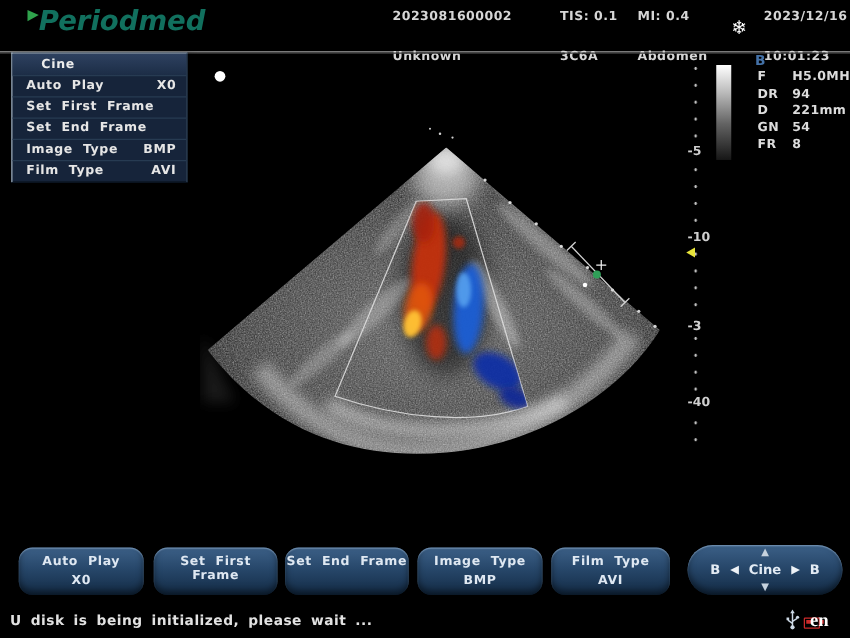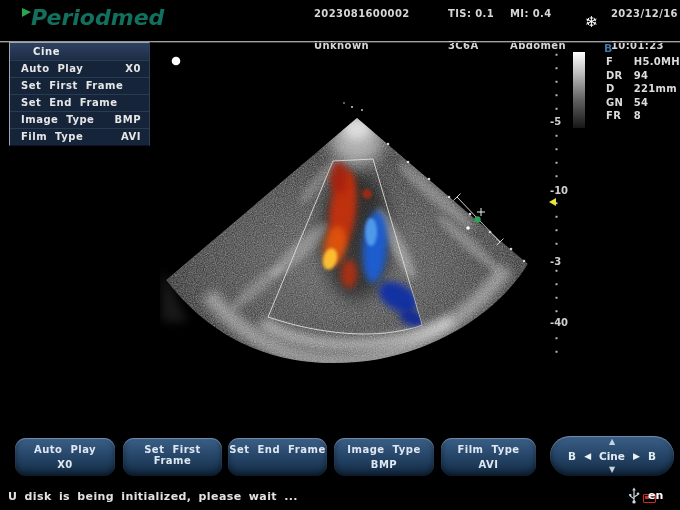--- a/index.html
+++ b/index.html
@@ -56,21 +56,21 @@
   .tri{font-size:9px;color:#eef2f6;}
   .pup,.pdn{position:absolute;left:50%;transform:translateX(-50%);font-size:8px;color:#c6d2de;line-height:8px;}
   .pup{top:2px;}.pdn{bottom:2px;}
   
   .sbar{position:absolute;left:0;top:485px;width:574px;height:25px;background:#000;}
   .msg{position:absolute;left:8px;top:5px;color:#e2e2e2;font-size:11px;font-weight:700;letter-spacing:.4px;word-spacing:3px;}
   .usb{position:absolute;left:627px;top:2px;}
   .batt{position:absolute;left:643px;top:9px;width:11px;height:7px;border:1px solid #cc2a2a;border-radius:1px;}
   .batt::before{content:"";position:absolute;left:1px;top:1px;width:4px;height:3px;background:#cc2a2a;}
   .batt::after{content:"";position:absolute;right:-4px;top:1px;width:2px;height:3px;background:#cc2a2a;}
-  .lang{position:absolute;left:648px;top:4px;color:#ffffff;font-size:11px;font-weight:700;}
+  .lang{position:absolute;left:648px;top:4px;color:#ffffff;font-size:15px;font-weight:700;font-family:Liberation Serif, serif;}
 </style>
 </head>
 <body>
 
 <div id="screen">
 
   <div class="topbar">
     <span class="logo-arrow"></span>
     <span class="logo-text">Periodmed</span>
     <span class="tb c1 r1">2023081600002</span>

